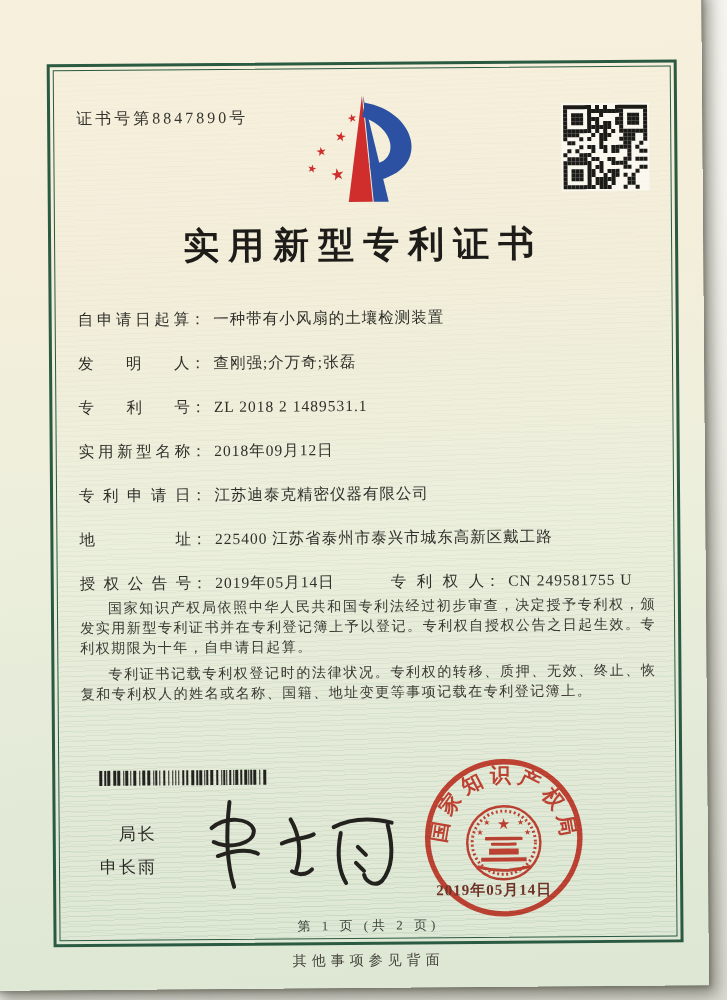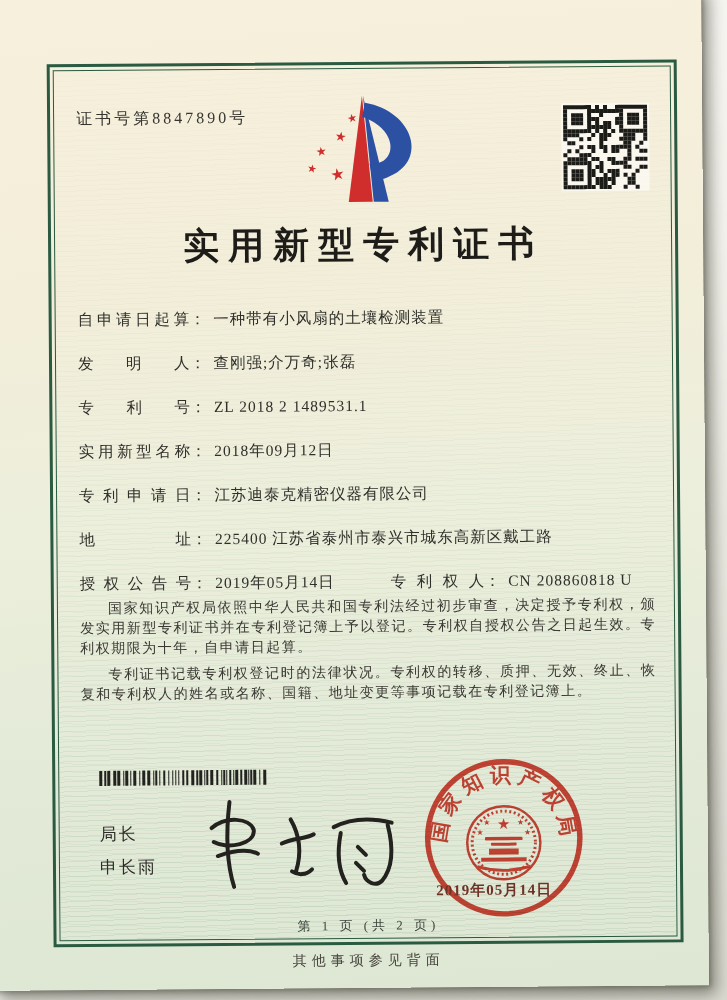--- a/index.html
+++ b/index.html
@@ -59,21 +59,21 @@
   .paras{position:absolute;left:26px;right:22px;top:532px;
     font-size:14px;line-height:20px;letter-spacing:1.5px;color:#3a3933;
     text-align:justify;}
   .paras p{margin:0 0 6px 0;text-indent:2em;}
   .barcode{
     position:absolute;left:44px;top:704px;width:180px;height:15px;
     display:flex;align-items:stretch;
   }
   .barcode i{display:block;background:#22221f;margin-right:2px;flex:none;}
   .signer{position:absolute;left:44px;top:756px;font-size:17px;color:#2d2c27;letter-spacing:2px;}
-  .signer div{margin-bottom:10px;}
+  .signer div{margin-bottom:10px;text-align:right;}
   .signature{position:absolute;left:140px;top:726px;width:210px;height:105px;}
   .seal{position:absolute;left:364px;top:690px;width:168px;height:168px;}
   .seal svg{position:absolute;inset:0;mix-blend-mode:multiply;opacity:.92;}
   .seal-date{
     position:absolute;left:-10px;right:10px;bottom:22px;text-align:center;
     font-size:15px;letter-spacing:1px;color:#6e3226;font-weight:700;
   }
   .page-info{
     position:absolute;left:0;bottom:7px;width:100%;text-align:center;
     font-size:13px;letter-spacing:4px;color:#3c453c;
@@ -581,21 +581,21 @@
             <span class="fcolon">：</span>
             <span class="fvalue">225400 江苏省泰州市泰兴市城东高新区戴工路</span>
         </div>
         <div class="frow">
           <span class="flabel">授权公告号</span>
             <span class="fcolon">：</span>
             <span class="fvalue">2019年05月14日</span>
           <span class="grant-pair2">
             <span class="flabel">专利权人</span>
               <span class="fcolon">：</span>
-              <span class="fvalue">CN 208860818 U</span>
+              <span class="fvalue">CN 249581755 U</span>
           </span>
         </div>
       </div>
 
       <div class="paras">
         <p>国家知识产权局依照中华人民共和国专利法经过初步审查，决定授予专利权，颁发实用新型专利证书并在专利登记簿上予以登记。专利权自授权公告之日起生效。专利权期限为十年，自申请日起算。</p>
         <p>专利证书记载专利权登记时的法律状况。专利权的转移、质押、无效、终止、恢复和专利权人的姓名或名称、国籍、地址变更等事项记载在专利登记簿上。</p>
       </div>
 
       <div class="barcode">

